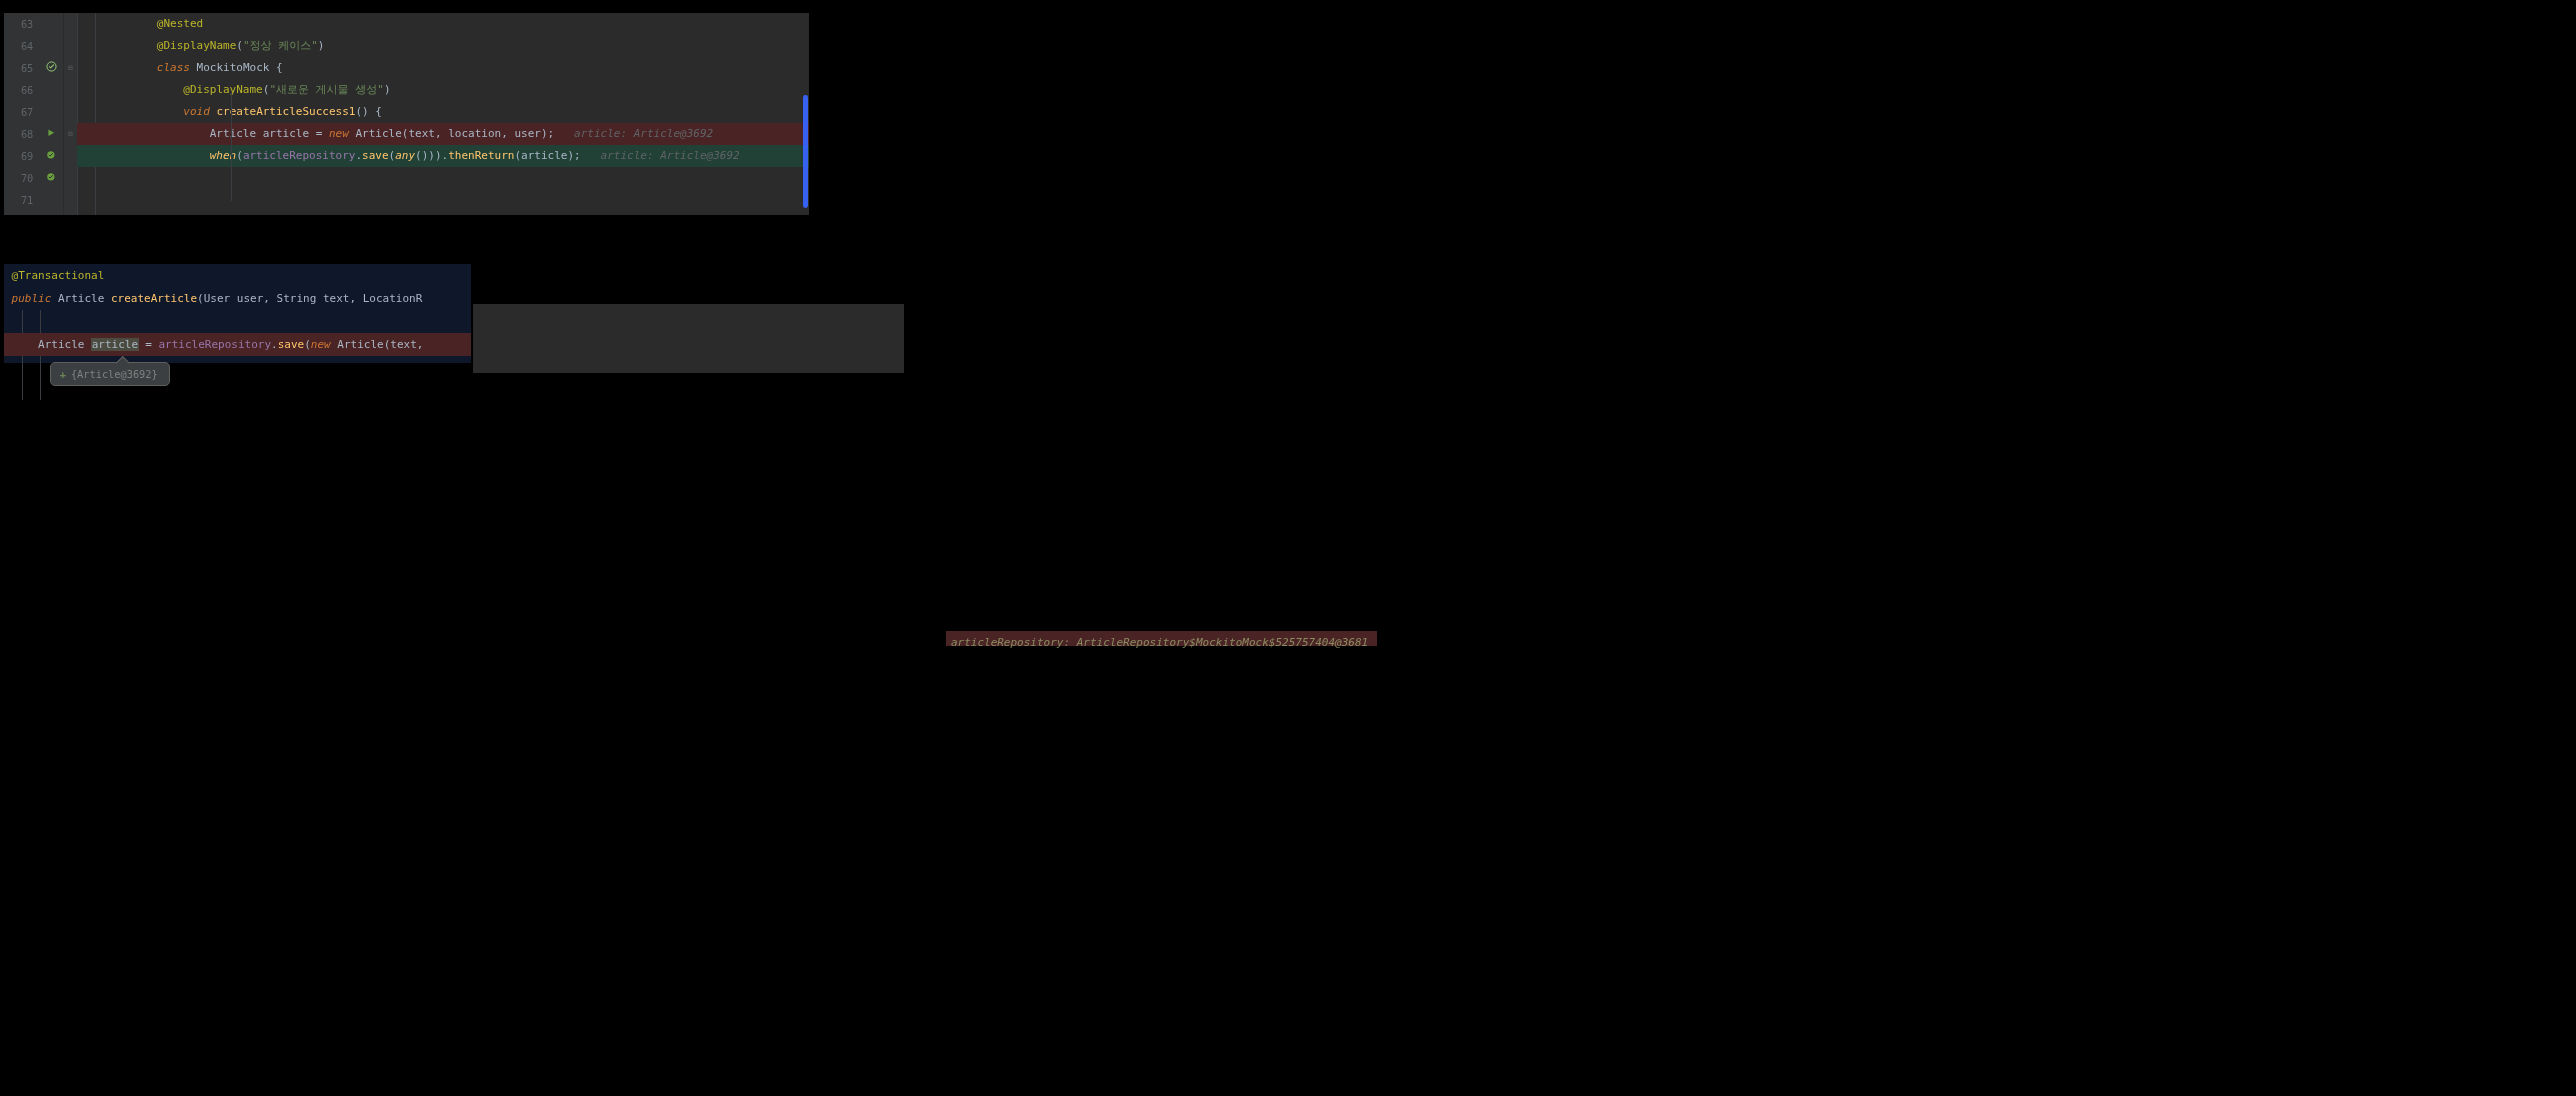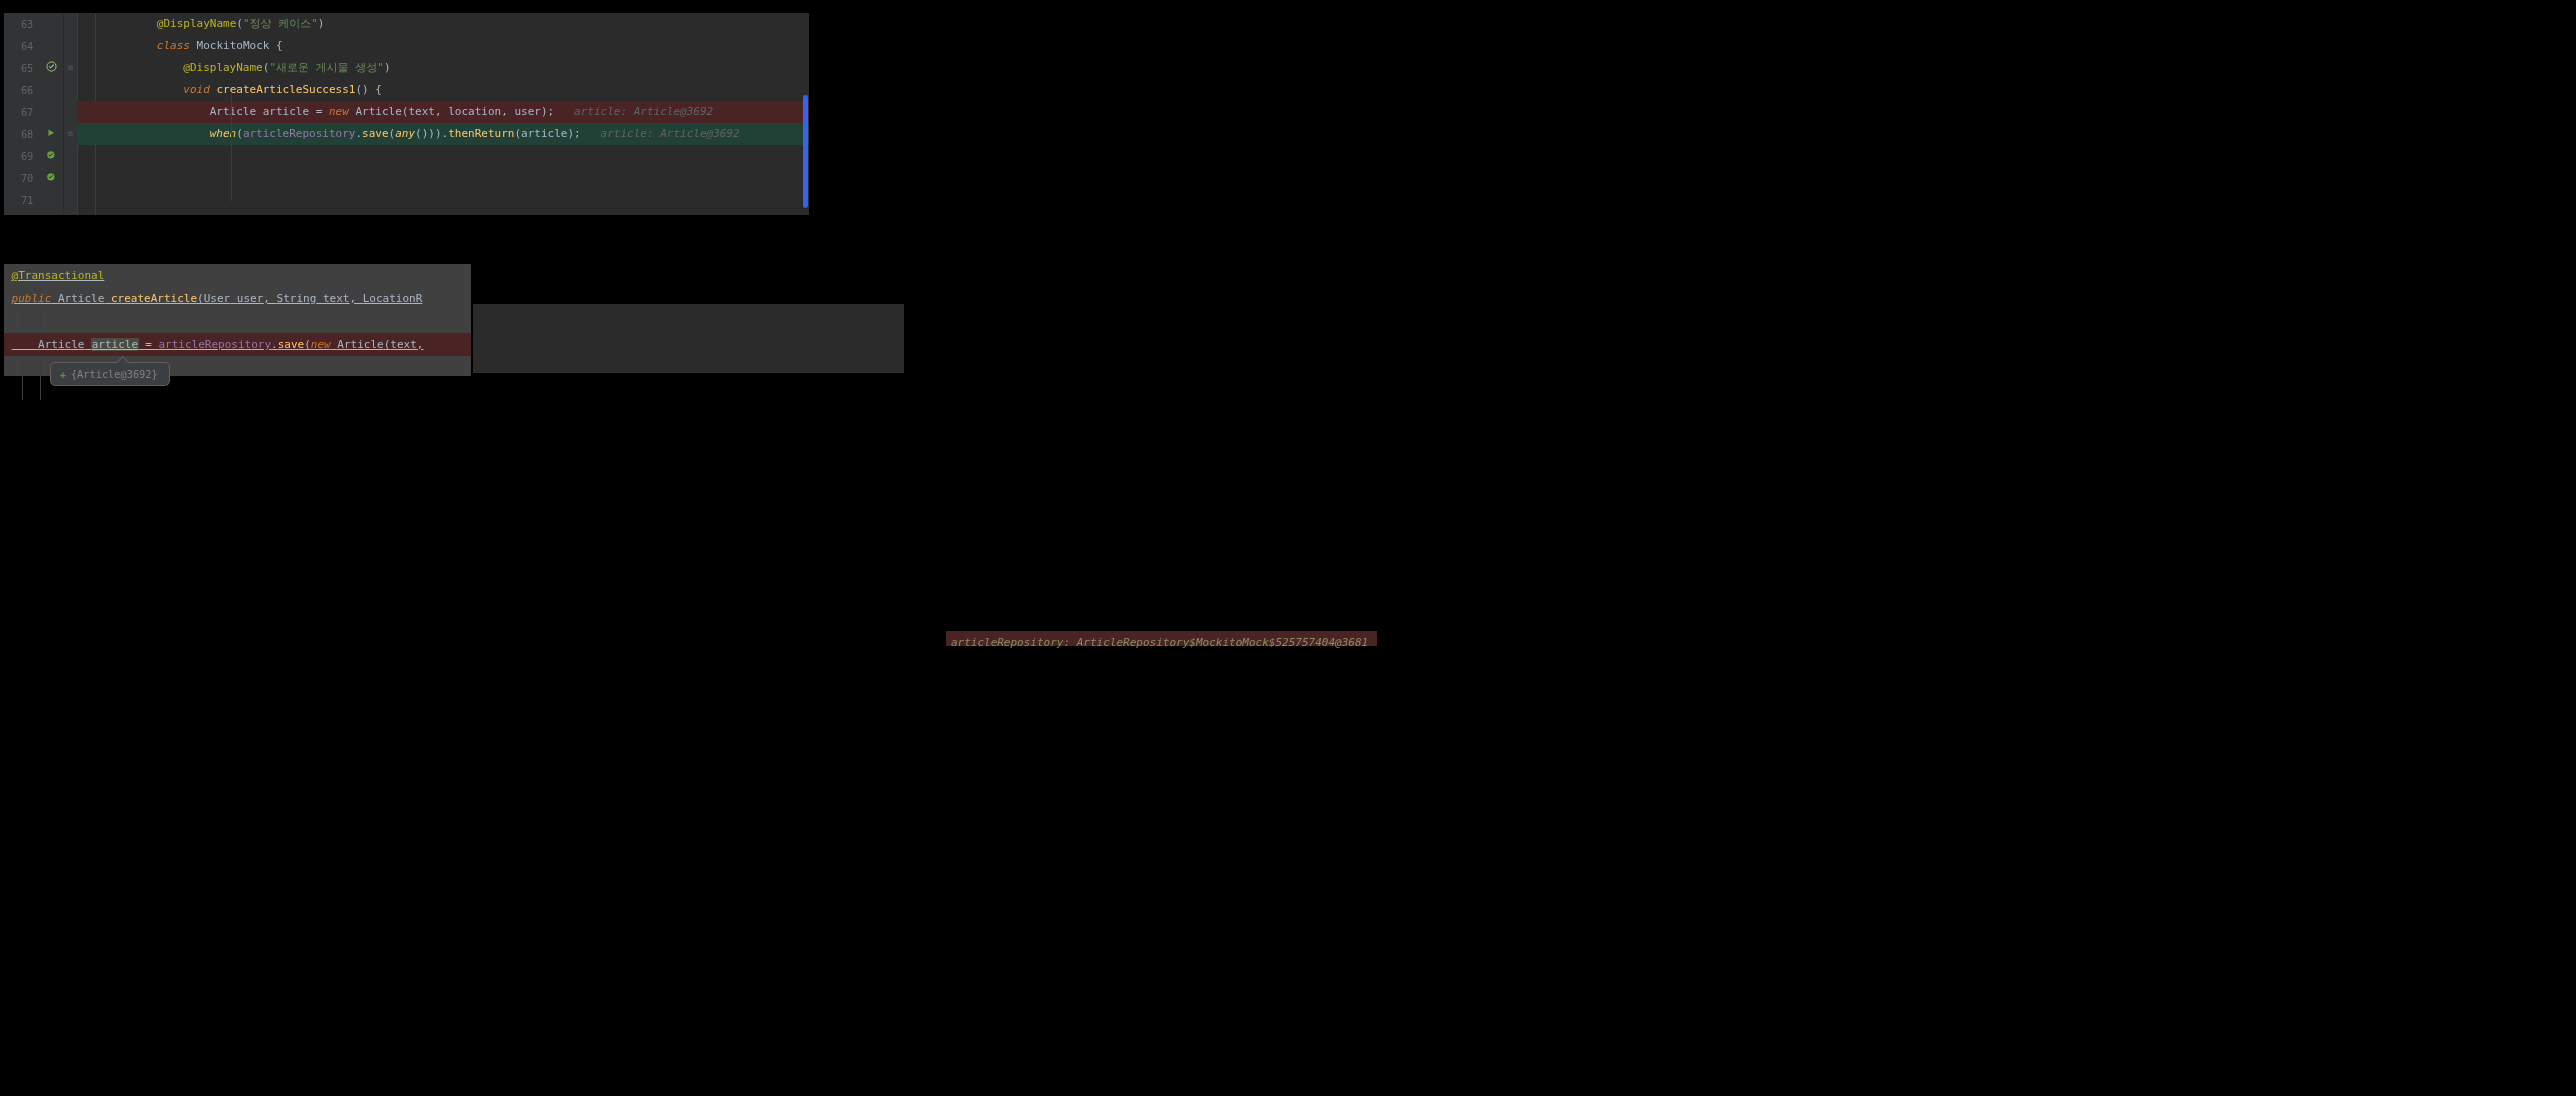--- a/index.html
+++ b/index.html
@@ -128,23 +128,22 @@
   .run-icon svg { width: 9.7px; height: 9.7px; }
   .check-icon svg { width: 11px; height: 11px; }
   .pass-icon svg { width: 9.7px; height: 9.7px; }
 
   
   .editor-bottom {
     position: absolute;
     left: 4.3px;
     top: 264px;
     width: 467px;
-    height: 112px;
-    background: #404040;
-    text-decoration: underline;
+    height: 99px;
+    background: #0f172a;
   }
   .eb-line {
     height: 23px;
     line-height: 23px;
     white-space: pre;
     padding-left: 7.3px;
     font-size: 11px;
     position: relative;
   }
   .eb-indent {
@@ -284,20 +283,21 @@
     <div class="fcell"></div>
     <div class="fcell">⊟</div>
     <div class="fcell"></div>
     <div class="fcell"></div>
     <div class="fcell"></div>
   </div>
 
   <div class="indent-guide"></div>
 
   <div class="code-area">
+    <div class="code-line">            <span class="ann">@Nested</span></div>
 
     <div class="code-line">            <span class="ann">@DisplayName</span><span class="punc">(</span><span class="str">"정상 케이스"</span><span class="punc">)</span></div>
 
     <div class="code-line">            <span class="kw-it">class</span><span> </span><span class="cls">MockitoMock</span><span class="punc"> {</span></div>
 
 
     <div class="code-line">                <span class="ann">@DisplayName</span><span class="punc">(</span><span class="str">"새로운 게시물 생성"</span><span class="punc">)</span></div>
 
     <div class="code-line">                <span class="kw-it">void</span><span> </span><span class="mtd">createArticleSuccess1</span><span class="punc">() {</span></div>
 

